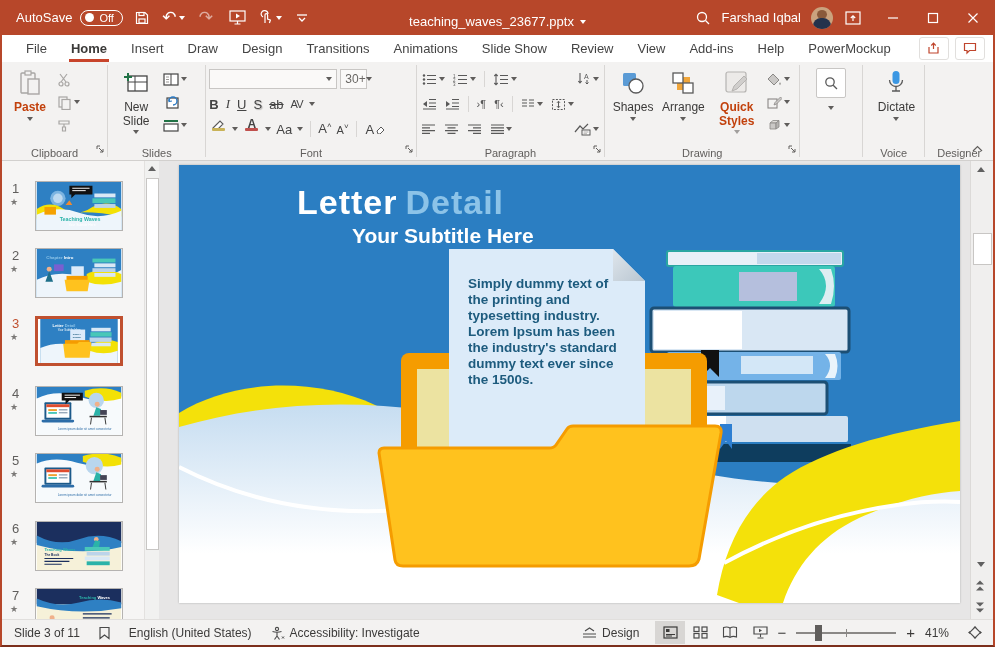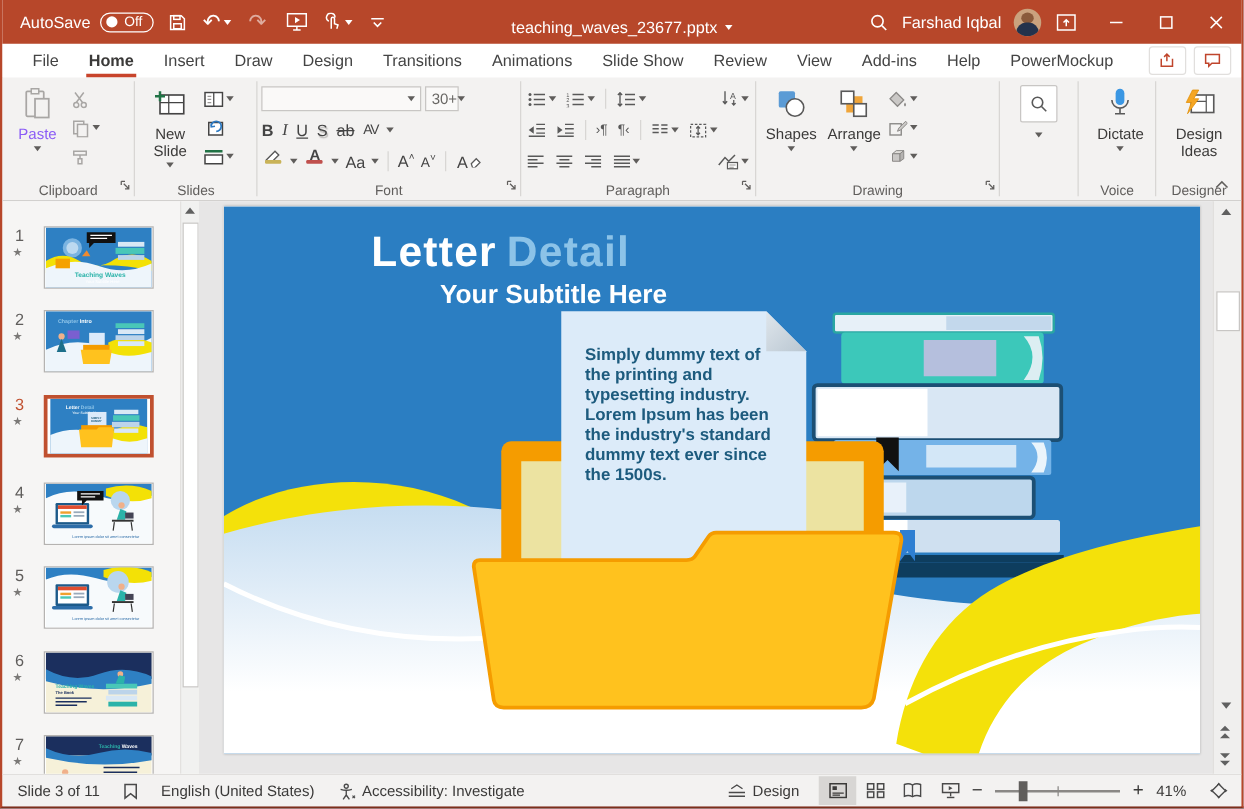--- a/index.html
+++ b/index.html
@@ -34,21 +34,21 @@
   .trbtn{width:28px;height:21px;border:1px solid #e1dfdd;border-radius:3px;display:flex;align-items:center;justify-content:center;background:#fff;}
 
   
   .ribbon{height:98px;background:var(--ribbon-bg);border-bottom:1px solid #d2d0ce;display:flex;flex:0 0 98px;position:relative;}
   .grp{position:relative;display:flex;padding:3px 3px 16px 3px;}
   .gsep{width:1px;background:#d8d6d4;margin:3px 0;}
   .glabel{position:absolute;bottom:1px;left:0;right:0;text-align:center;font-size:11px;color:#605e5c;}
   .launcher{position:absolute;bottom:2px;right:2px;}
   .bigbtn{display:flex;flex-direction:column;align-items:center;justify-content:flex-start;font-size:12px;color:#3b3a39;padding:3px 4px 0 4px;min-width:42px;text-align:center;line-height:1.15;}
   .bigbtn .bicon{height:30px;display:flex;align-items:center;justify-content:center;margin-bottom:3px;}
-  .bigbtn.disabled{color:#8b5cf6;}
+  .bigbtn.disabled{color:#c2410c;font-weight:bold;}
   .smallcol{display:flex;flex-direction:column;justify-content:flex-start;gap:3px;padding-top:4px;}
   .sbtn{height:20px;display:flex;align-items:center;gap:2px;padding:0 2px;color:#444;font-size:12px;}
   .rrow{display:flex;align-items:center;gap:3px;height:22px;}
   .g-disabled{color:#a19f9d;}
   .combo{box-sizing:border-box;height:20px;border:1px solid #c8c6c4;background:#faf9f8;display:flex;align-items:center;justify-content:space-between;padding:0 4px;font-size:12px;color:#696764;}
   .fgrid{display:flex;flex-direction:column;gap:3px;padding-top:3px;}
   .glyph{font-size:13px;color:#444;}
   .vdiv{width:1px;height:16px;background:#d8d6d4;margin:0 2px;}
   .cbar{display:inline-block;width:13px;height:3px;border-radius:1px;margin-top:-2px;}
 
@@ -469,20 +469,30 @@
         <span class="bicon">
           <svg width="26" height="26" viewBox="0 0 26 26">
               <rect x="7" y="7" width="13" height="13" fill="#f0a539"></rect>
               <rect x="3" y="3" width="10" height="10" fill="#fff" stroke="#595959" stroke-width="1.3"></rect>
               <rect x="13" y="13" width="10" height="10" fill="#fff" stroke="#595959" stroke-width="1.3"></rect>
             </svg>
         </span>
         <span>Arrange</span>
         <span class="chev" style="margin-top:2px"></span>
       </div>
+      <div class="bigbtn disabled" style="width:48px">
+        <span class="bicon">
+          <svg width="26" height="26" viewBox="0 0 26 26">
+              <rect x="2" y="2" width="20" height="20" rx="2" fill="#eceae8" stroke="#b5b3b1" stroke-width="1.2"></rect>
+              <path d="M20 6L10 16l-2 5 5-2L23 9z" fill="#d0cecc" stroke="#b5b3b1" stroke-width="1"></path>
+            </svg>
+        </span>
+        <span>Quick Styles</span>
+        <span class="chev" style="margin-top:1px;border-top-color:#a19f9d"></span>
+      </div>
       <div class="smallcol">
         <span class="sbtn">
           <svg width="15" height="13" viewBox="0 0 15 13">
               <path d="M6 1l6 6-5 5-6-6z" fill="#cac8c6" stroke="#8a8886" stroke-width="1"></path>
               <path d="M13 9q1.6 2 0 3.2Q11.4 11 13 9z" fill="#8a8886"></path>
             </svg>
           <span class="chev"></span>
         </span>
         <span class="sbtn">
           <svg width="15" height="13" viewBox="0 0 15 13">
@@ -533,30 +543,20 @@
             </svg>
         </span>
         <span>Dictate</span>
         <span class="chev" style="margin-top:2px"></span>
       </div>
       <span class="glabel">Voice</span>
     </div>
     <div class="gsep"></div>
 
     <div class="grp" style="width:62px;justify-content:center">
-      <div class="bigbtn">
-        <span class="bicon">
-          <svg width="28" height="24" viewBox="0 0 28 24">
-              <rect x="8" y="5" width="18" height="14" fill="#fff" stroke="#595959" stroke-width="1.3"></rect>
-              <path d="M20 5v14M8 10h12" stroke="#595959" stroke-width="1"></path>
-              <path d="M9 1l-5 10h4l-3 9 9-12h-4l4-7z" fill="#f5a623" stroke="#e08c00" stroke-width=".6"></path>
-            </svg>
-        </span>
-        <span style="width:44px">Design Ideas</span>
-      </div>
       <span class="glabel">Designer</span>
     </div>
 
     <span style="position:absolute;right:10px;bottom:4px">
       <svg width="11" height="7" viewBox="0 0 11 7">
           <path d="M1 6l4.5-4.5L10 6" fill="none" stroke="#605e5c" stroke-width="1.2"></path>
         </svg>
     </span>
   </div>
 

